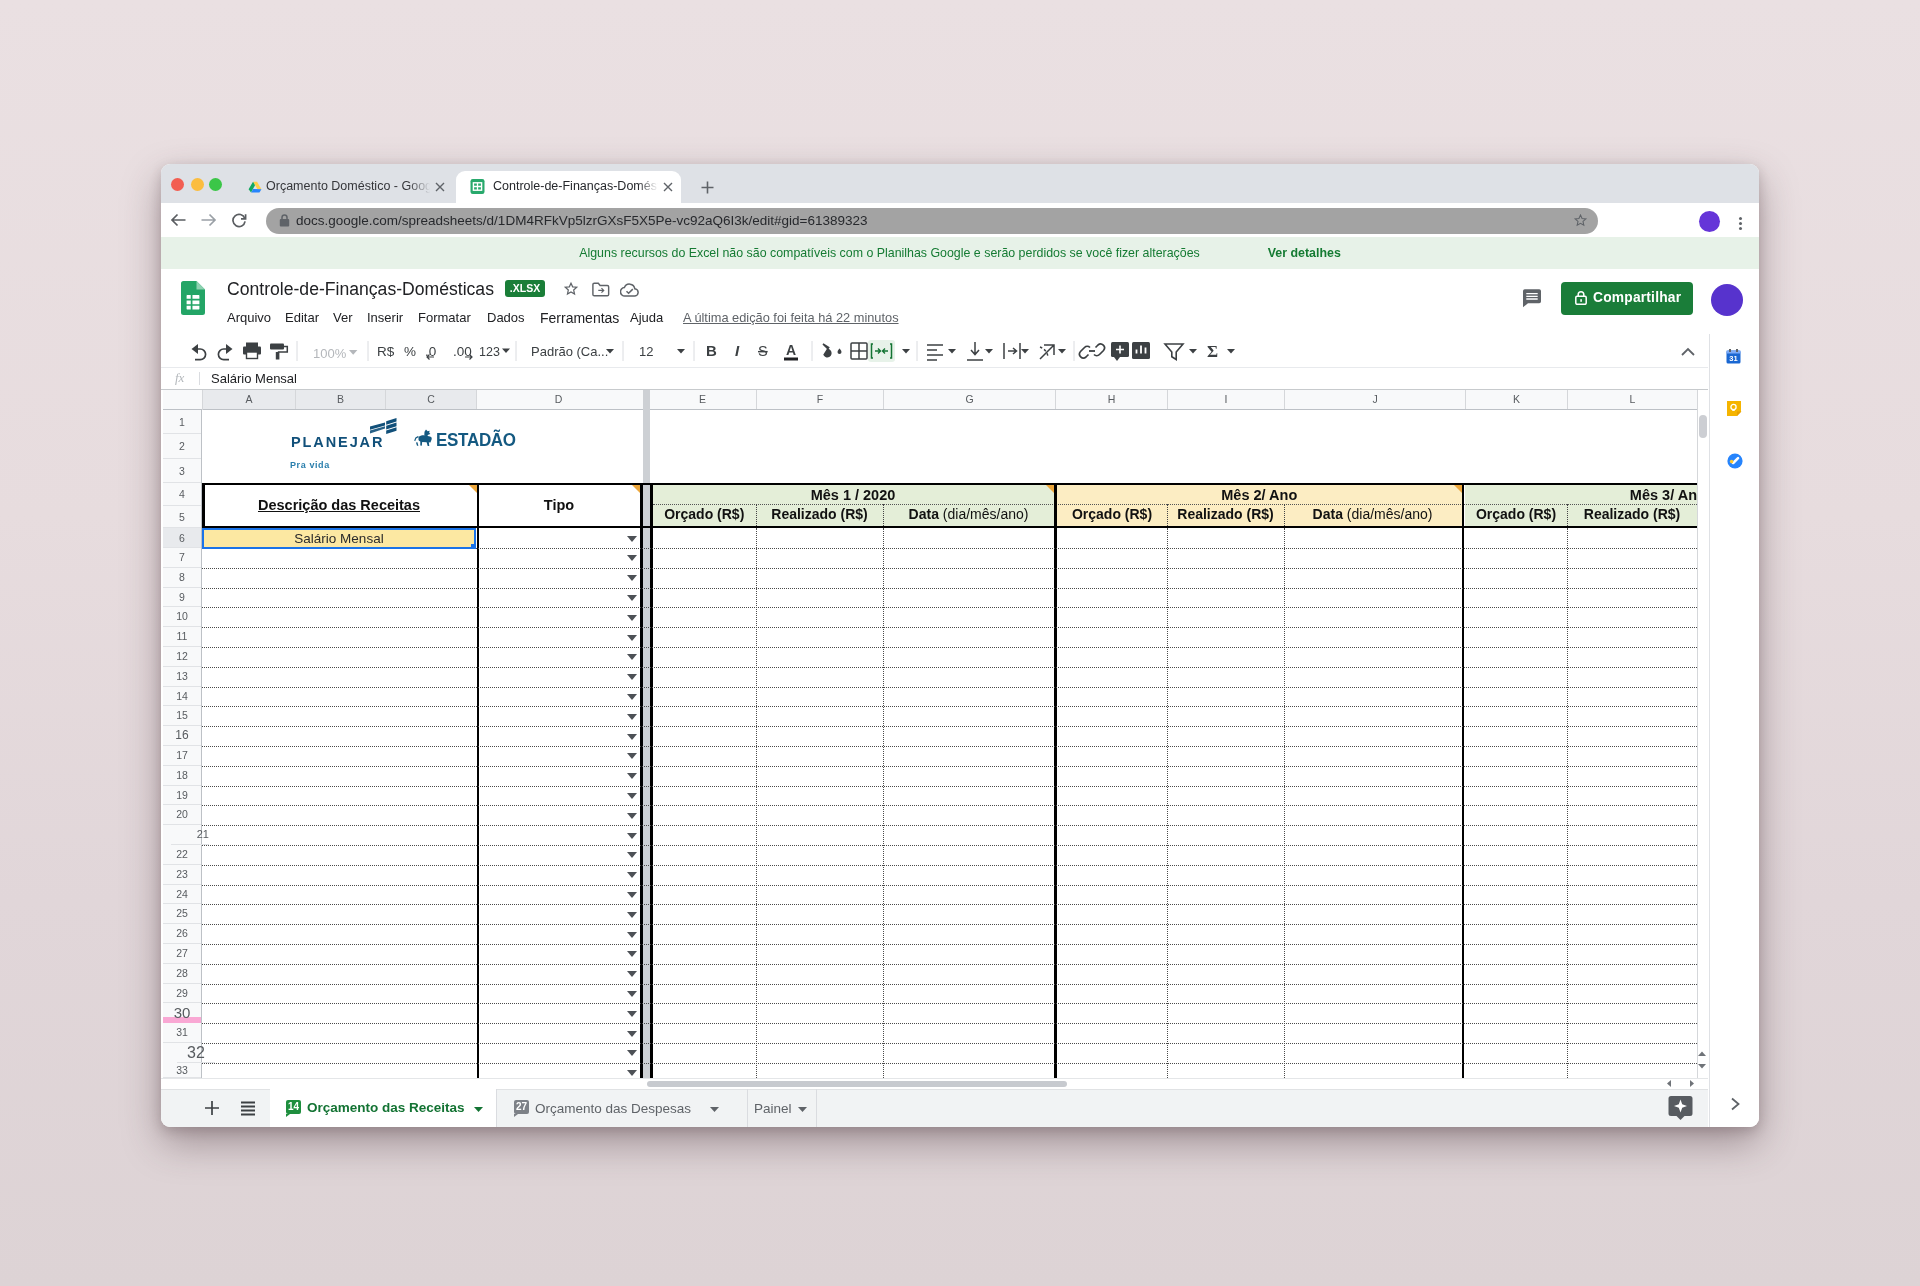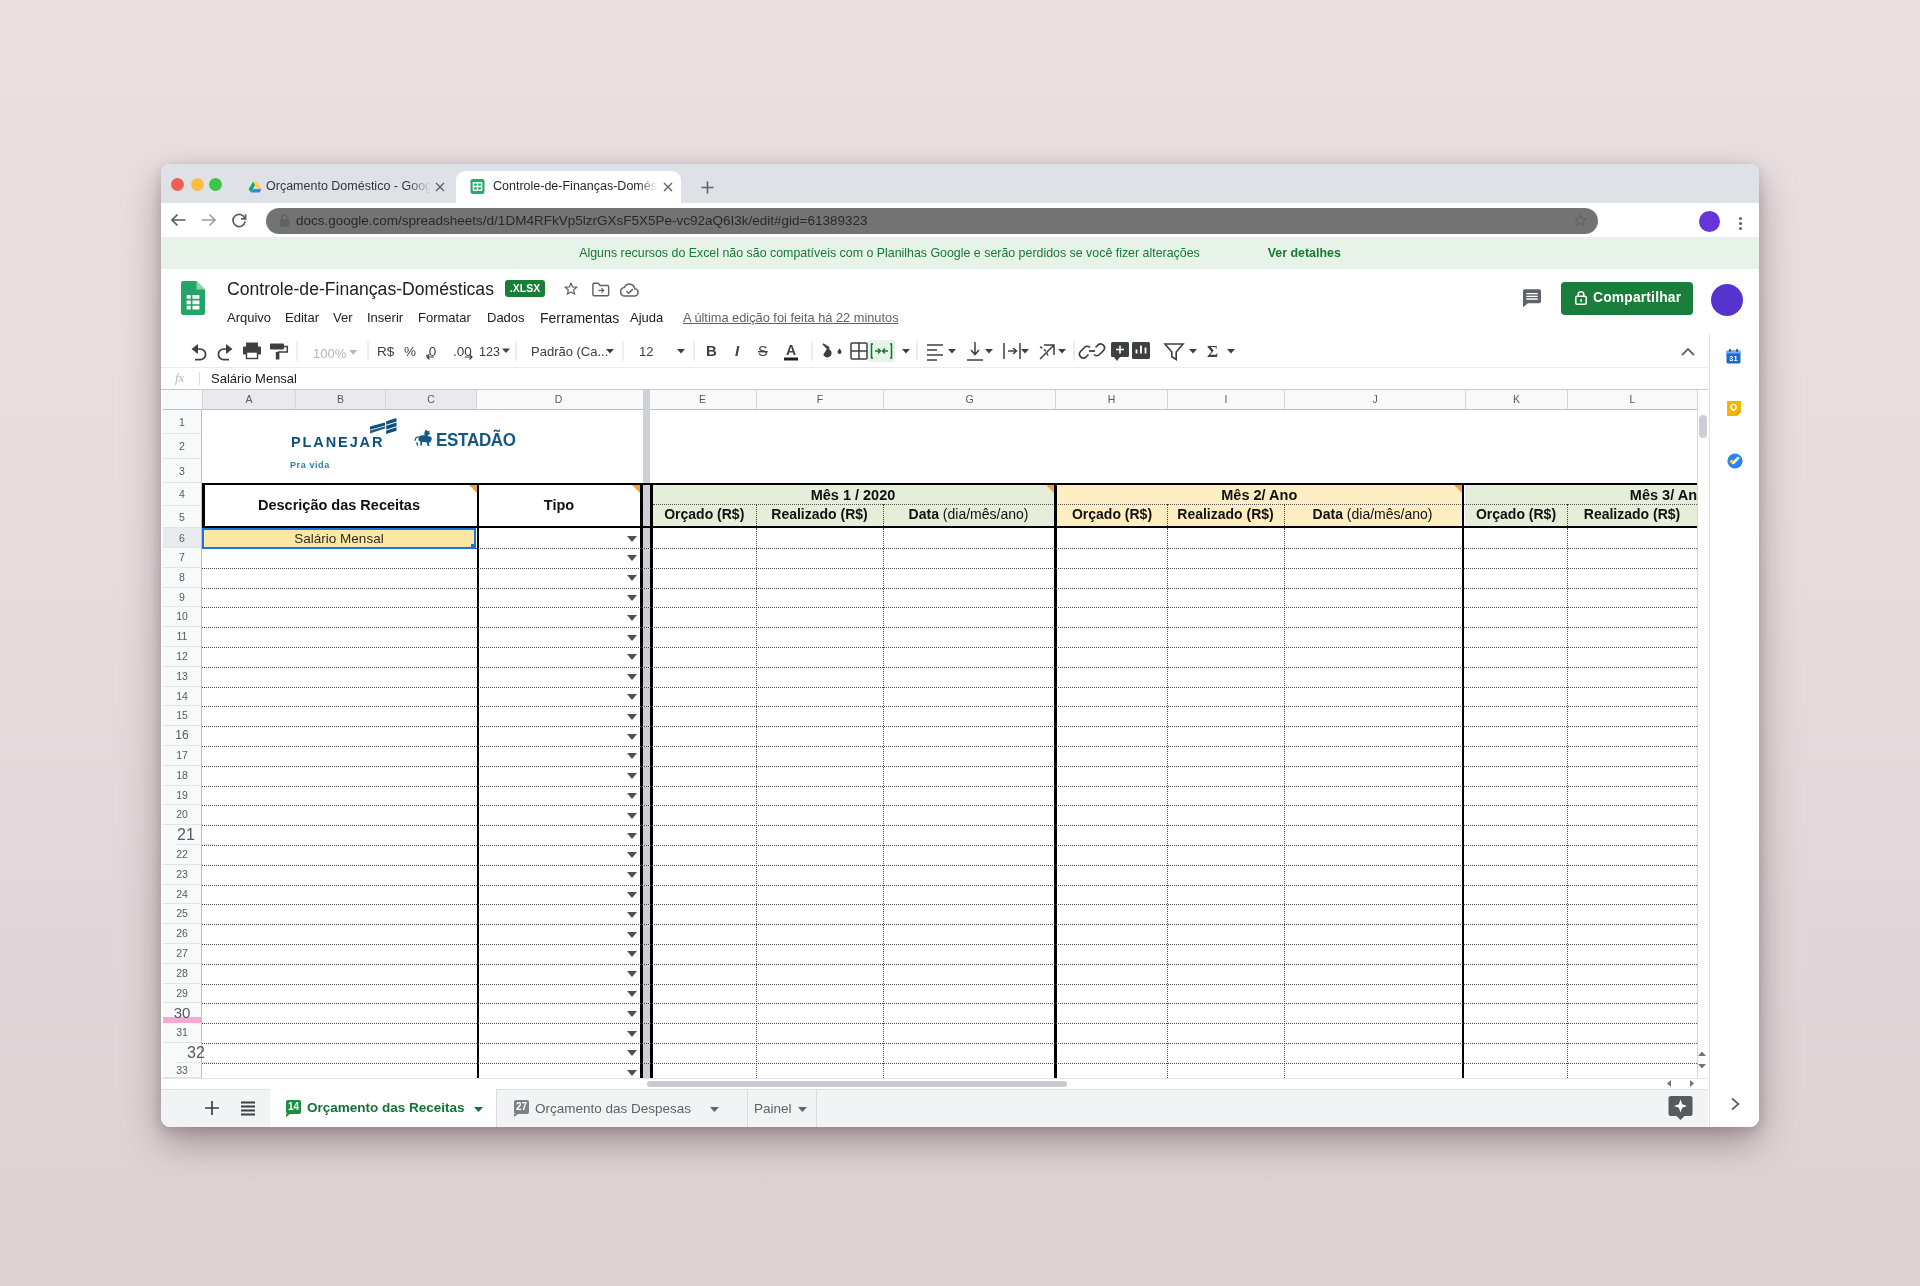--- a/index.html
+++ b/index.html
@@ -47,21 +47,21 @@
 <svg width="17" height="16" class="abs" style="left:9px;top:48px" viewBox="0 0 17 16">
 <path d="M15.5 8 H2 M7.5 2.5 L2 8 L7.5 13.5" stroke="#5a5d61" stroke-width="1.7" fill="none"></path>
     </svg>
 <svg width="17" height="16" class="abs" style="left:39px;top:48px" viewBox="0 0 17 16">
 <path d="M1.5 8 H15 M9.5 2.5 L15 8 L9.5 13.5" stroke="#9aa0a6" stroke-width="1.7" fill="none"></path>
     </svg>
 <svg width="16" height="16" class="abs" style="left:70px;top:48px" viewBox="0 0 16 16">
 <path d="M13.8 6.3 A6.1 6.1 0 1 0 14.1 9.4" stroke="#5a5d61" stroke-width="1.7" fill="none"></path>
 <path d="M14.6 2.2 V6.8 H10" stroke="#5a5d61" stroke-width="1.7" fill="none"></path>
     </svg>
-<div class="abs" style="left:105px;top:43.5px;width:1332px;height:26px;border-radius:13px;background:#737373;">
+<div class="abs" style="left:105px;top:43.5px;width:1332px;height:26px;border-radius:13px;background:#a3a3a3;">
 <svg width="11" height="13" style="position:absolute;left:13px;top:6.5px" viewBox="0 0 11 13">
 <rect x="0.8" y="5" width="9.4" height="7.4" rx="1" fill="#5f6368"></rect>
 <path d="M3 5.2 V3.4 a2.5 2.5 0 0 1 5 0 V5.2" stroke="#5f6368" stroke-width="1.5" fill="none"></path>
       </svg>
 <div style="position:absolute;left:30px;top:5px;font-size:13.5px;color:#27292d;letter-spacing:0;">docs.google.com/spreadsheets/d/1DM4RFkVp5lzrGXsF5X5Pe-vc92aQ6I3k/edit#gid=61389323</div>
 <svg width="15" height="15" style="position:absolute;left:1307px;top:5.5px" viewBox="0 0 24 24">
         <path d="M12 3.2 l2.5 5.6 6.1 .6 -4.6 4.1 1.3 6 -5.3-3.1 -5.3 3.1 1.3-6 -4.6-4.1 6.1-.6 z" fill="none" stroke="#5f6368" stroke-width="1.7"></path>
       </svg>
 </div>
 <div class="abs" style="left:1538px;top:47px;width:21px;height:21px;border-radius:50%;background:#6535d8;"></div>
@@ -237,21 +237,21 @@
 <div class="abs" style="left:2px;top:463.2px;width:38px;height:19.80000000000001px;border-bottom:1px solid #e1e3e6;box-sizing:border-box;text-align:center;font-size:10.5px;color:#575b5f;line-height:19.80000000000001px;">11</div>
 <div class="abs" style="left:2px;top:483.0px;width:38px;height:19.80000000000001px;border-bottom:1px solid #e1e3e6;box-sizing:border-box;text-align:center;font-size:10.5px;color:#575b5f;line-height:19.80000000000001px;">12</div>
 <div class="abs" style="left:2px;top:502.8px;width:38px;height:19.80000000000001px;border-bottom:1px solid #e1e3e6;box-sizing:border-box;text-align:center;font-size:10.5px;color:#575b5f;line-height:19.80000000000001px;">13</div>
 <div class="abs" style="left:2px;top:522.6px;width:38px;height:19.799999999999955px;border-bottom:1px solid #e1e3e6;box-sizing:border-box;text-align:center;font-size:10.5px;color:#575b5f;line-height:19.799999999999955px;">14</div>
 <div class="abs" style="left:2px;top:542.4px;width:38px;height:19.800000000000068px;border-bottom:1px solid #e1e3e6;box-sizing:border-box;text-align:center;font-size:10.5px;color:#575b5f;line-height:19.800000000000068px;">15</div>
 <div class="abs" style="left:2px;top:562.2px;width:38px;height:19.799999999999955px;border-bottom:1px solid #e1e3e6;box-sizing:border-box;text-align:center;font-size:12px;color:#575b5f;line-height:19.799999999999955px;">16</div>
 <div class="abs" style="left:2px;top:582.0px;width:38px;height:19.799999999999955px;border-bottom:1px solid #e1e3e6;box-sizing:border-box;text-align:center;font-size:10.5px;color:#575b5f;line-height:19.799999999999955px;">17</div>
 <div class="abs" style="left:2px;top:601.8px;width:38px;height:19.800000000000068px;border-bottom:1px solid #e1e3e6;box-sizing:border-box;text-align:center;font-size:10.5px;color:#575b5f;line-height:19.800000000000068px;">18</div>
 <div class="abs" style="left:2px;top:621.6px;width:38px;height:19.800000000000068px;border-bottom:1px solid #e1e3e6;box-sizing:border-box;text-align:center;font-size:10.5px;color:#575b5f;line-height:19.800000000000068px;">19</div>
 <div class="abs" style="left:2px;top:641.4000000000001px;width:38px;height:19.799999999999955px;border-bottom:1px solid #e1e3e6;box-sizing:border-box;text-align:center;font-size:10.5px;color:#575b5f;line-height:19.799999999999955px;">20</div>
-<div class="abs" style="left:16px;top:661.2px;width:38px;height:19.799999999999955px;border-bottom:1px solid #e1e3e6;box-sizing:border-box;text-align:left;font-size:16px;color:#575b5f;line-height:19.799999999999955px;">21</div>
+<div class="abs" style="left:10px;top:661.2px;width:38px;height:19.799999999999955px;border-bottom:1px solid #e1e3e6;box-sizing:border-box;text-align:right;font-size:11px;color:#575b5f;line-height:19.799999999999955px;">21</div>
 <div class="abs" style="left:2px;top:681.0px;width:38px;height:19.799999999999955px;border-bottom:1px solid #e1e3e6;box-sizing:border-box;text-align:center;font-size:10.5px;color:#575b5f;line-height:19.799999999999955px;">22</div>
 <div class="abs" style="left:2px;top:700.8px;width:38px;height:19.800000000000068px;border-bottom:1px solid #e1e3e6;box-sizing:border-box;text-align:center;font-size:10.5px;color:#575b5f;line-height:19.800000000000068px;">23</div>
 <div class="abs" style="left:2px;top:720.6px;width:38px;height:19.800000000000068px;border-bottom:1px solid #e1e3e6;box-sizing:border-box;text-align:center;font-size:10.5px;color:#575b5f;line-height:19.800000000000068px;">24</div>
 <div class="abs" style="left:2px;top:740.4000000000001px;width:38px;height:19.799999999999955px;border-bottom:1px solid #e1e3e6;box-sizing:border-box;text-align:center;font-size:10.5px;color:#575b5f;line-height:19.799999999999955px;">25</div>
 <div class="abs" style="left:2px;top:760.2px;width:38px;height:19.799999999999955px;border-bottom:1px solid #e1e3e6;box-sizing:border-box;text-align:center;font-size:10.5px;color:#575b5f;line-height:19.799999999999955px;">26</div>
 <div class="abs" style="left:2px;top:780.0px;width:38px;height:19.799999999999955px;border-bottom:1px solid #e1e3e6;box-sizing:border-box;text-align:center;font-size:10.5px;color:#575b5f;line-height:19.799999999999955px;">27</div>
 <div class="abs" style="left:2px;top:799.8px;width:38px;height:19.800000000000068px;border-bottom:1px solid #e1e3e6;box-sizing:border-box;text-align:center;font-size:10.5px;color:#575b5f;line-height:19.800000000000068px;">28</div>
 <div class="abs" style="left:2px;top:819.6px;width:38px;height:19.800000000000068px;border-bottom:1px solid #e1e3e6;box-sizing:border-box;text-align:center;font-size:10.5px;color:#575b5f;line-height:19.800000000000068px;">29</div>
 <div class="abs" style="left:2px;top:839.4000000000001px;width:38px;height:19.799999999999955px;border-bottom:6px solid #f9a8d4;box-sizing:border-box;text-align:center;font-size:15px;color:#575b5f;line-height:19.799999999999955px;">30</div>
 <div class="abs" style="left:2px;top:859.2px;width:38px;height:19.799999999999955px;border-bottom:1px solid #e1e3e6;box-sizing:border-box;text-align:center;font-size:10.5px;color:#575b5f;line-height:19.799999999999955px;">31</div>
@@ -275,21 +275,21 @@
 <path d="M4.5 8.2 C6 6.6 9 6 11.5 6.6 l4.5 1 c1.6 0.4 2 1.6 1.6 2.8 l-1.2 3.2 -1.6 -0.3 0.5 3.8 -1.6 -0.2 -1.1 -3.6 -4.4 -0.2 -0.4 3.6 -1.5 -0.2 0 -4 c-1.4 -0.4 -2 -1.2 -1.8 -2.4 z"></path>
 <path d="M4.8 8 L2.2 9.6 1.2 12.2 0.2 11.6 1.4 8.6 4 7 z"></path>
 <path d="M3.4 13.2 l1 3.6 -1.4 0 -1 -3.4 z"></path>
 </g>
 </svg>
 <div class="abs" style="left:275px;top:266px;font-size:17px;font-weight:700;letter-spacing:-0.3px;color:#145981;transform:scaleY(1.05);transform-origin:top;">ESTADÃO</div>
 <div class="abs" style="left:481.5px;top:226px;width:7.5px;height:688px;background:#cdd0d4;"></div>
 <div class="abs" style="left:491.5px;top:321px;width:401px;height:40.5px;background:#e4eed8;"></div>
 <div class="abs" style="left:896px;top:321px;width:404.5px;height:40.5px;background:#fcedc3;"></div>
 <div class="abs" style="left:1304px;top:321px;width:232px;height:40.5px;background:#e4eed8;"></div>
-<div class="abs" style="left:41px;top:321px;width:274px;height:40.5px;display:flex;align-items:center;justify-content:center;font-size:14.5px;font-weight:700;color:#111;">Descrição das Receitas</div>
+<div class="abs" style="left:41px;top:321px;width:274px;height:40.5px;display:flex;align-items:center;justify-content:center;font-size:14.5px;font-weight:700;color:#111;text-decoration:underline;">Descrição das Receitas</div>
 <div class="abs" style="left:318px;top:321px;width:160px;height:40.5px;display:flex;align-items:center;justify-content:center;font-size:14.5px;font-weight:700;color:#111;">Tipo</div>
 <div class="abs" style="left:491.5px;top:321px;width:401px;height:19px;text-align:center;line-height:20px;font-size:14.5px;font-weight:700;color:#111;">Mês 1 / 2020</div>
 <div class="abs" style="left:896px;top:321px;width:404.5px;height:19px;text-align:center;line-height:20px;font-size:14.5px;font-weight:700;color:#111;">Mês 2/ Ano</div>
 <div class="abs" style="left:1304px;top:321px;width:232px;height:19px;overflow:hidden;text-align:right;line-height:20px;font-size:14.5px;font-weight:700;color:#111;">Mês 3/ An</div>
 <div class="abs" style="left:491.5px;top:340px;width:103.5px;height:21px;text-align:center;line-height:21px;font-size:14px;font-weight:700;color:#111;">Orçado (R$)</div>
 <div class="abs" style="left:595px;top:340px;width:127px;height:21px;text-align:center;line-height:21px;font-size:14px;font-weight:700;color:#111;">Realizado (R$)</div>
 <div class="abs" style="left:722px;top:340px;width:171px;height:21px;text-align:center;line-height:21px;font-size:14px;color:#111;"><b>Data</b>&nbsp;(dia/mês/ano)</div>
 <div class="abs" style="left:896px;top:340px;width:110px;height:21px;text-align:center;line-height:21px;font-size:14px;font-weight:700;color:#111;">Orçado (R$)</div>
 <div class="abs" style="left:1006px;top:340px;width:117px;height:21px;text-align:center;line-height:21px;font-size:14px;font-weight:700;color:#111;">Realizado (R$)</div>
 <div class="abs" style="left:1123px;top:340px;width:177px;height:21px;text-align:center;line-height:21px;font-size:14px;color:#111;"><b>Data</b>&nbsp;(dia/mês/ano)</div>

